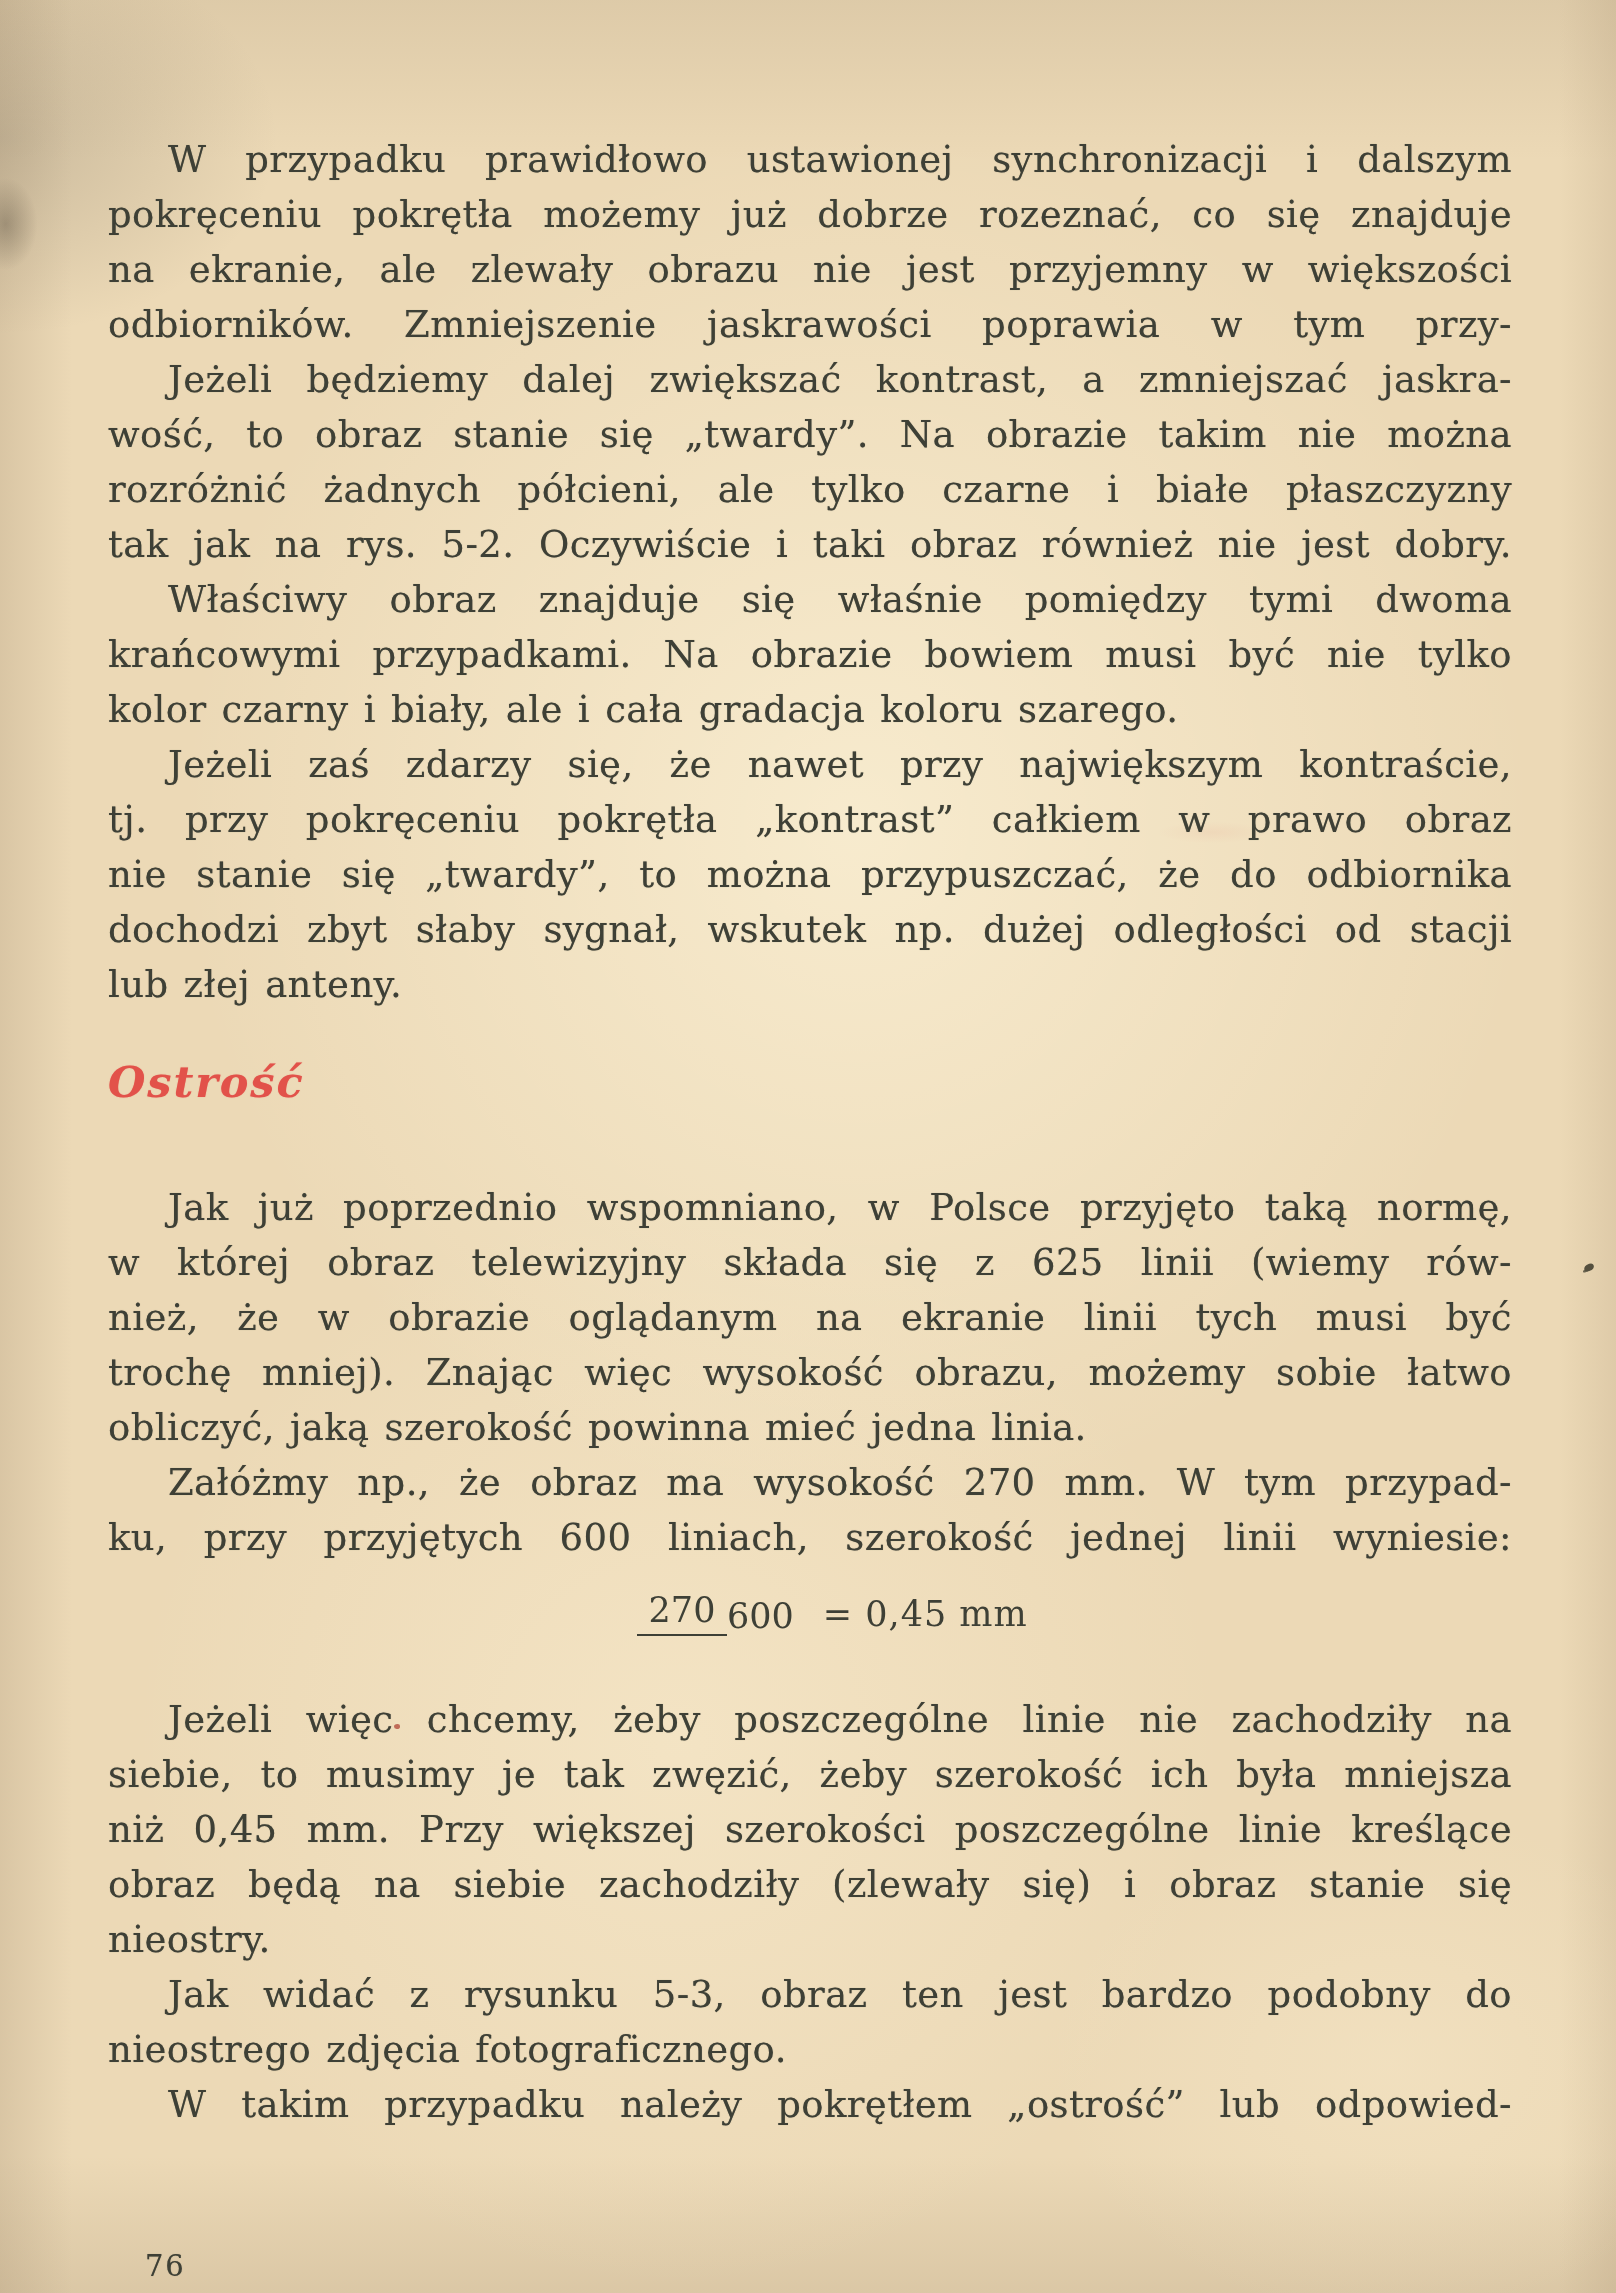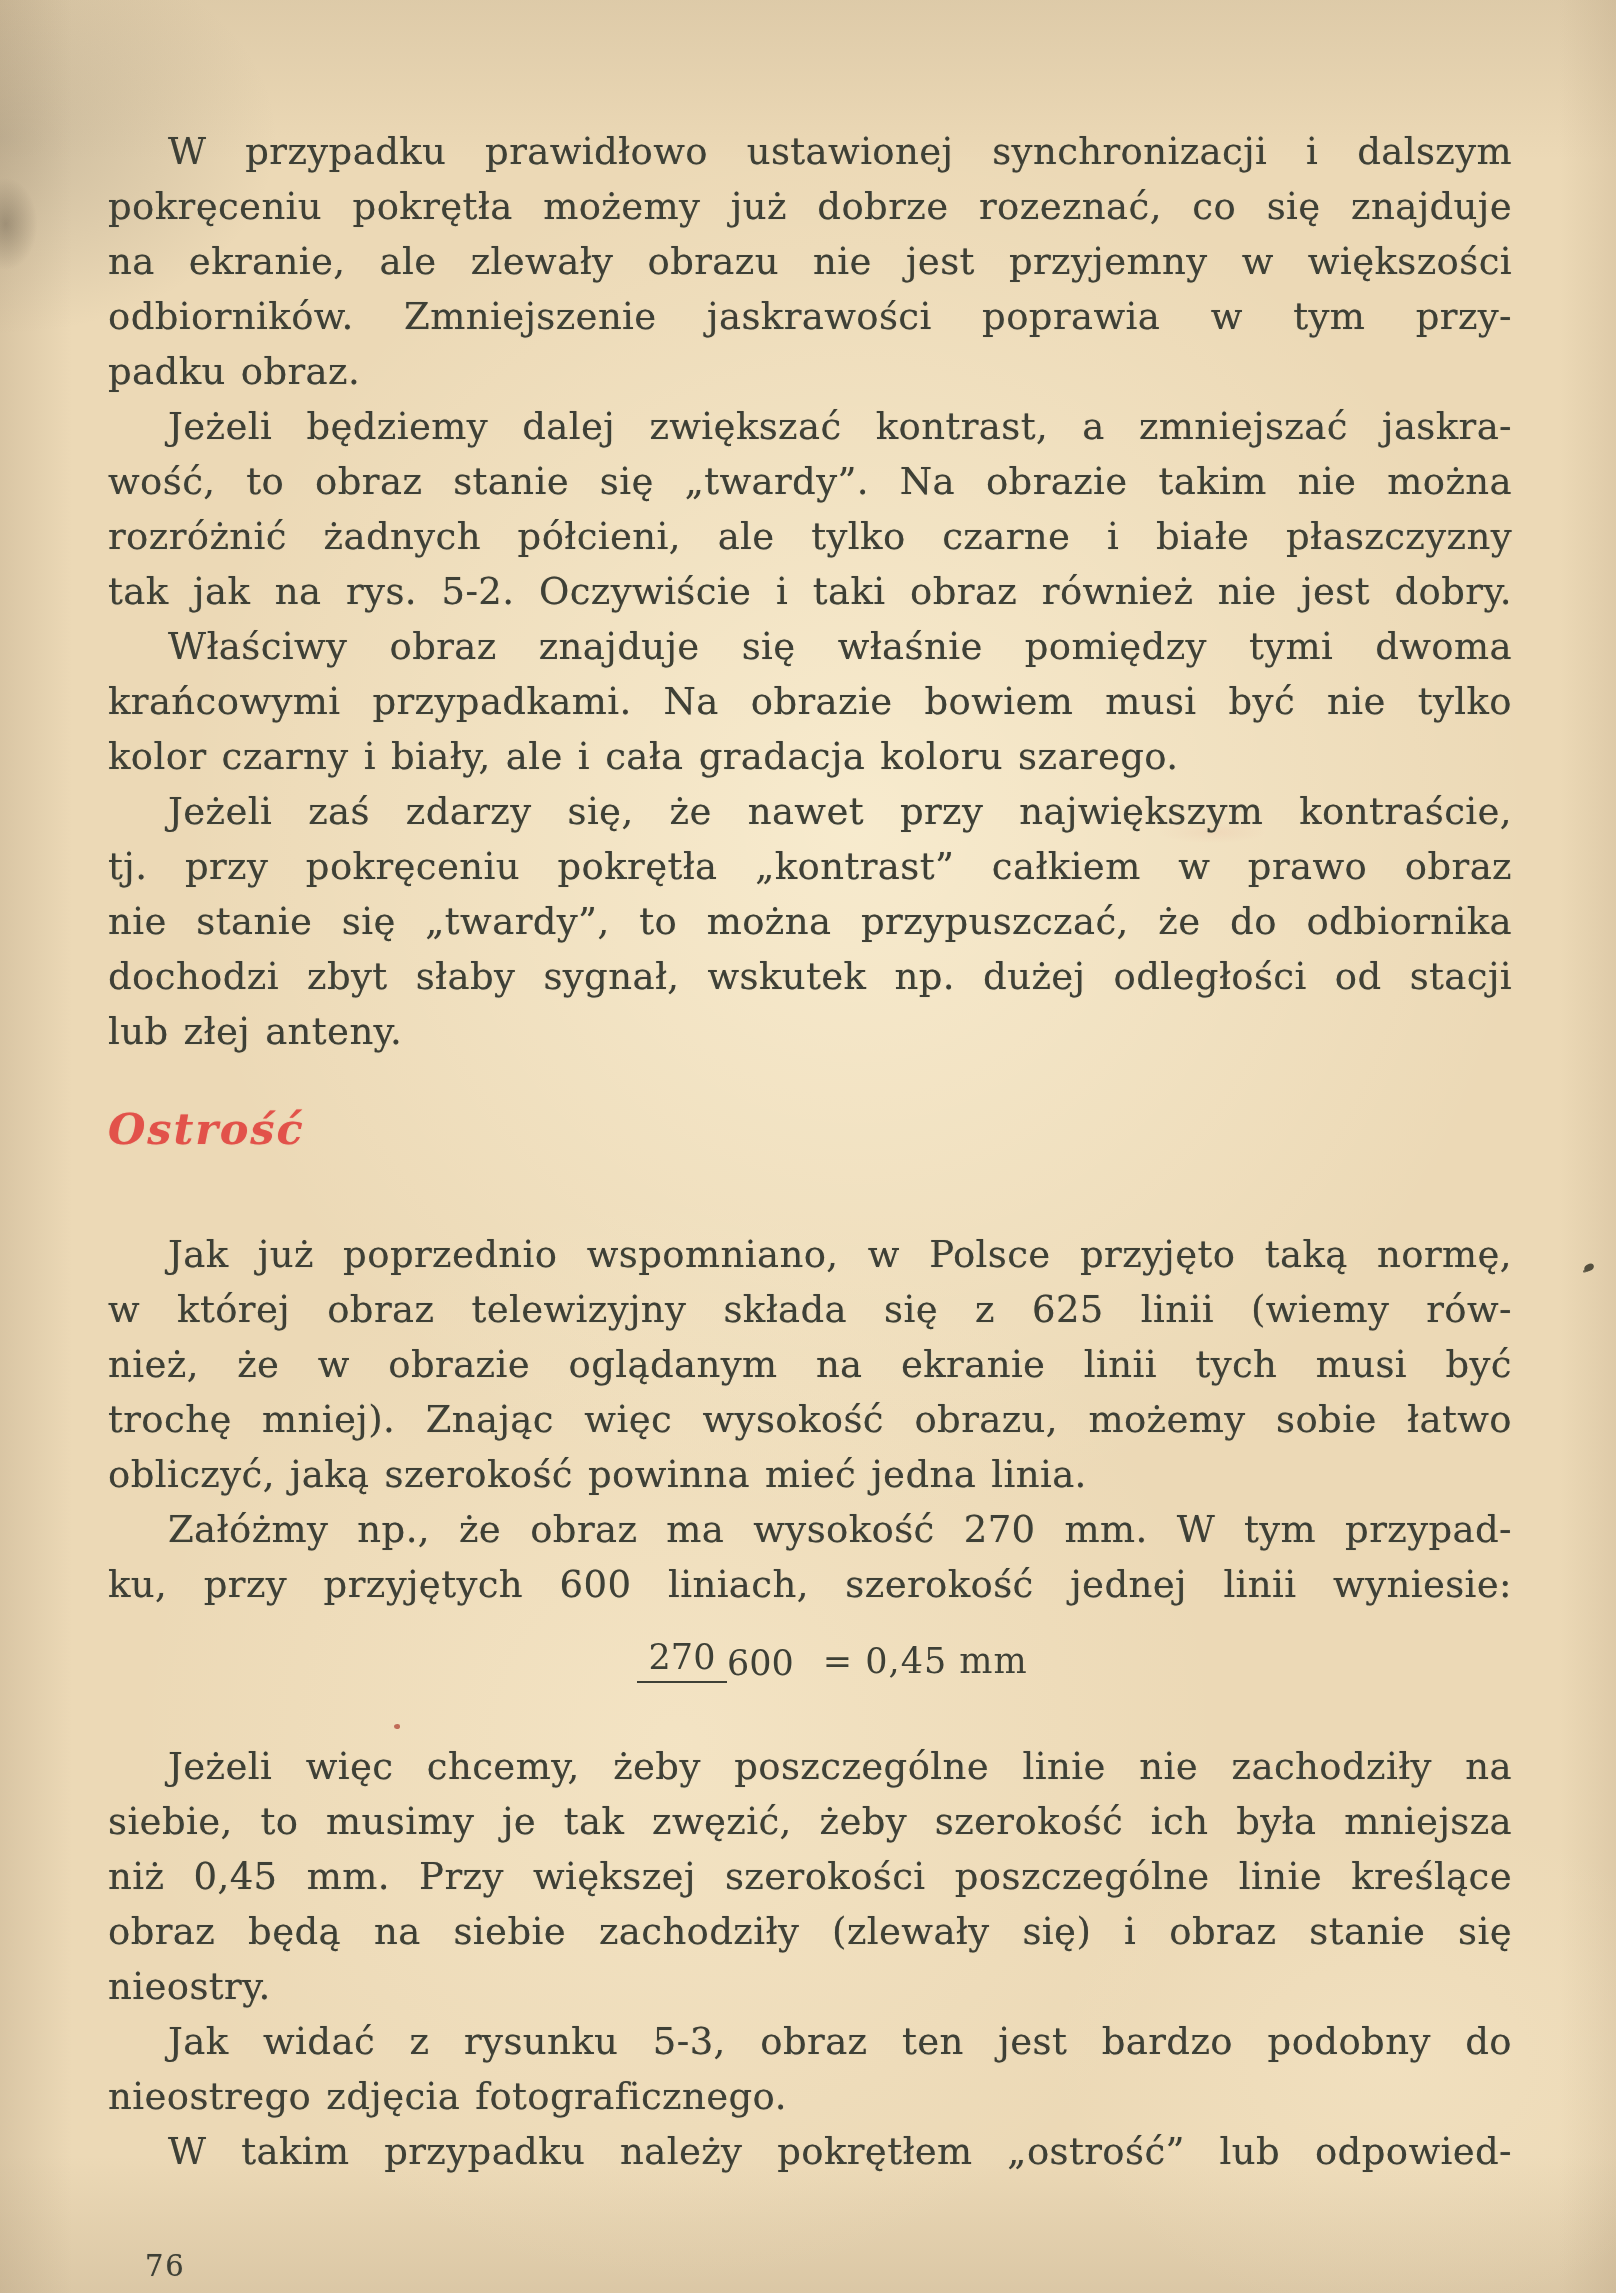--- a/index.html
+++ b/index.html
@@ -14,21 +14,21 @@
       radial-gradient(ellipse 48% 34% at 42% 76%, rgba(252,240,212,.45), rgba(252,240,212,0) 70%),
       radial-gradient(ellipse 30% 16% at 86% 90%, rgba(250,236,206,.35), rgba(250,236,206,0) 70%),
       radial-gradient(ellipse 26% 13% at 0% 6%, rgba(110,100,84,.26), rgba(110,100,84,0) 66%),
       radial-gradient(ellipse 44px 64px at 5.8px 224px, rgba(84,74,58,.38), rgba(84,74,58,0) 72%),
       radial-gradient(ellipse 68px 13.5px at 75% 36.3%, rgba(205,90,75,.10), rgba(205,90,75,0) 80%),
       linear-gradient(90deg, rgba(142,120,92,.20), rgba(142,120,92,0) 4.5%, rgba(142,120,92,0) 96.5%, rgba(150,126,96,.16)),
       linear-gradient(0deg, rgba(150,128,98,.20), rgba(150,128,98,0) 6%, rgba(150,128,98,0) 93%, rgba(156,136,106,.18));
     font-family:"DejaVu Serif","Liberation Serif",serif;
     color:#3e4036;
   }
-  .content{position:absolute;left:108px;top:124px;width:1404px;}
+  .content{position:absolute;left:108px;top:132px;width:1404px;}
   .para{margin:0;padding:0;}
   .line{
     height:55px;line-height:55px;
     font-size:37px;
     letter-spacing:0.4px;
     word-spacing:2.9px;
     text-align:justify;
     text-align-last:justify;
     white-space:nowrap;
     text-shadow:0 0 0.7px rgba(62,64,54,.55);
@@ -68,21 +68,20 @@
 <body>
 
 <div class="page">
   <div class="content">
 
     <div class="para">
       <div class="line ind">W przypadku prawidłowo ustawionej synchronizacji i dalszym</div>
       <div class="line">pokręceniu pokrętła możemy już dobrze rozeznać, co się znajduje</div>
       <div class="line">na ekranie, ale zlewały obrazu nie jest przyjemny w większości</div>
       <div class="line">odbiorników. Zmniejszenie jaskrawości poprawia w tym przy-</div>
-      <div class="line short">padku obraz.</div>
     </div>
 
     <div class="para">
       <div class="line ind">Jeżeli będziemy dalej zwiększać kontrast, a zmniejszać jaskra-</div>
       <div class="line">wość, to obraz stanie się „twardy”. Na obrazie takim nie można</div>
       <div class="line">rozróżnić żadnych półcieni, ale tylko czarne i białe płaszczyzny</div>
       <div class="line">tak jak na rys. 5-2. Oczywiście i taki obraz również nie jest dobry.</div>
     </div>
 
     <div class="para">

